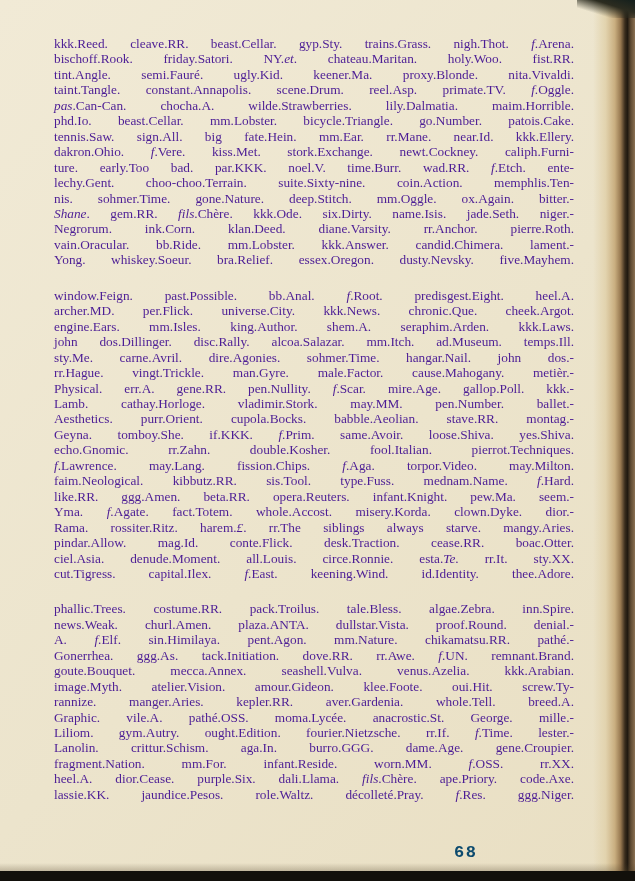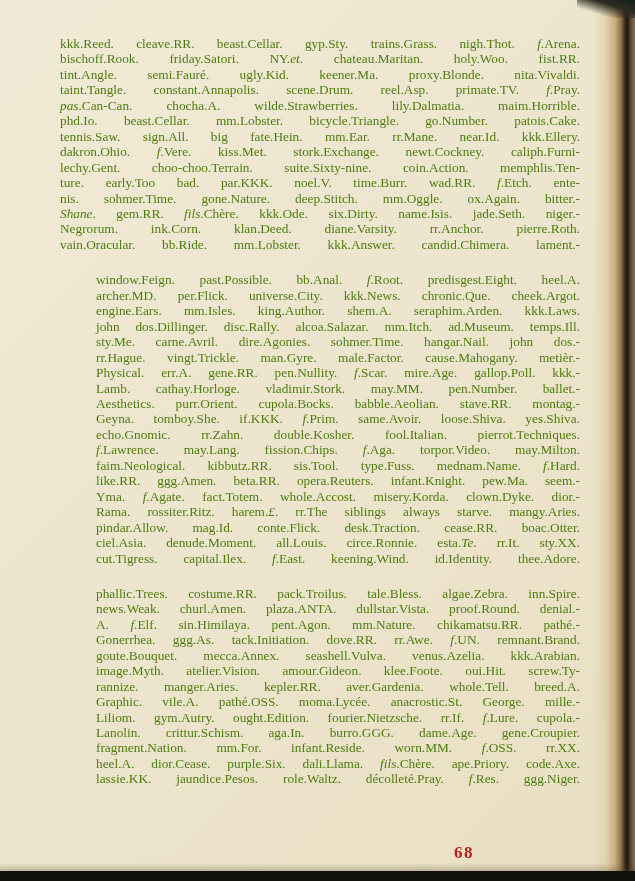--- a/index.html
+++ b/index.html
@@ -32,63 +32,64 @@
   }
   .bottom-strip {
     position:absolute; left:0; bottom:0; width:635px; height:10px;
     background:#12100b;
   }
   .bottom-shade {
     position:absolute; left:0; bottom:10px; width:635px; height:8px;
     background:linear-gradient(to bottom, rgba(80,65,40,0) 0%, rgba(80,65,40,0.28) 100%);
   }
   .text-block {
-    position:absolute; left:60px; top:36px; width:520px;
-    color:#4d7c0f;
+    position:absolute; left:54px; top:36px; width:520px;
+    color:#4c1d95;
     font-size:13.3px;
     line-height:15.45px;
   }
-  .para + .para { margin-top:20px;margin-left:36px; }
+  .para + .para { margin-top:20px; }
   .line {
     text-align:justify;
     text-align-last:justify;
   }
   .line i { font-style:italic; }
   .page-number {
     position:absolute; left:454px; top:843px;
-    font-family:Liberation Serif, serif;
+    font-family:Liberation Mono, monospace;
     font-size:17px; font-weight:600; letter-spacing:1.5px;
-    color:#b91c1c;
+    color:#0c4a6e;
   }
 </style>
 </head>
 <body style="color: rgb(38, 31, 20);">
 
 <div class="paper"></div>
 <div class="fore-edge2"></div>
 <div class="corner-shadow"></div>
 <div class="bottom-shade"></div>
 <div class="bottom-strip"></div>
 
 <div class="text-block">
     <div class="para">
       <div class="line"><span>kkk.Reed. cleave.RR. beast.Cellar. gyp.Sty. trains.Grass. nigh.Thot. </span><i>f</i><span>.Arena.</span></div>
       <div class="line"><span>bischoff.Rook. friday.Satori. NY.</span><i>et</i><span>. chateau.Maritan. holy.Woo. fist.RR.</span></div>
       <div class="line"><span>tint.Angle. semi.Fauré. ugly.Kid. keener.Ma. proxy.Blonde. nita.Vivaldi.</span></div>
-      <div class="line"><span>taint.Tangle. constant.Annapolis. scene.Drum. reel.Asp. primate.TV. </span><i>f</i><span>.Pray.</span></div>
+      <div class="line"><span>taint.Tangle. constant.Annapolis. scene.Drum. reel.Asp. primate.TV. </span><i>f</i><span>.Oggle.</span></div>
       <div class="line"><i>pas</i><span>.Can-Can. chocha.A. wilde.Strawberries. lily.Dalmatia. maim.Horrible.</span></div>
       <div class="line"><span>phd.Io. beast.Cellar. mm.Lobster. bicycle.Triangle. go.Number. patois.Cake.</span></div>
       <div class="line"><span>tennis.Saw. sign.All. big fate.Hein. mm.Ear. rr.Mane. near.Id. kkk.Ellery.</span></div>
       <div class="line"><span>dakron.Ohio. </span><i>f</i><span>.Vere. kiss.Met. stork.Exchange. newt.Cockney. caliph.Furni-</span></div>
+      <div class="line"><span>ture. early.Too bad. par.KKK. noel.V. time.Burr. wad.RR. </span><i>f</i><span>.Etch. ente-</span></div>
       <div class="line"><span>lechy.Gent. choo-choo.Terrain. suite.Sixty-nine. coin.Action. memphlis.Ten-</span></div>
-      <div class="line"><span>ture. early.Too bad. par.KKK. noel.V. time.Burr. wad.RR. </span><i>f</i><span>.Etch. ente-</span></div>
       <div class="line"><span>nis. sohmer.Time. gone.Nature. deep.Stitch. mm.Oggle. ox.Again. bitter.-</span></div>
       <div class="line"><i>Shane</i><span>. gem.RR. </span><i>fils</i><span>.Chère. kkk.Ode. six.Dirty. name.Isis. jade.Seth. niger.-</span></div>
       <div class="line"><span>Negrorum. ink.Corn. klan.Deed. diane.Varsity. rr.Anchor. pierre.Roth.</span></div>
       <div class="line"><span>vain.Oracular. bb.Ride. mm.Lobster. kkk.Answer. candid.Chimera. lament.-</span></div>
+      <div class="line"><span>Yong. whiskey.Soeur. bra.Relief. essex.Oregon. dusty.Nevsky. five.Mayhem.</span></div>
     </div>
     <div class="para">
       <div class="line"><span>window.Feign. past.Possible. bb.Anal. </span><i>f</i><span>.Root. predisgest.Eight. heel.A.</span></div>
       <div class="line"><span>archer.MD. per.Flick. universe.City. kkk.News. chronic.Que. cheek.Argot.</span></div>
       <div class="line"><span>engine.Ears. mm.Isles. king.Author. shem.A. seraphim.Arden. kkk.Laws.</span></div>
       <div class="line"><span>john dos.Dillinger. disc.Rally. alcoa.Salazar. mm.Itch. ad.Museum. temps.Ill.</span></div>
       <div class="line"><span>sty.Me. carne.Avril. dire.Agonies. sohmer.Time. hangar.Nail. john dos.-</span></div>
       <div class="line"><span>rr.Hague. vingt.Trickle. man.Gyre. male.Factor. cause.Mahogany. metièr.-</span></div>
       <div class="line"><span>Physical. err.A. gene.RR. pen.Nullity. </span><i>f</i><span>.Scar. mire.Age. gallop.Poll. kkk.-</span></div>
       <div class="line"><span>Lamb. cathay.Horloge. vladimir.Stork. may.MM. pen.Number. ballet.-</span></div>
@@ -106,21 +107,21 @@
     </div>
     <div class="para">
       <div class="line"><span>phallic.Trees. costume.RR. pack.Troilus. tale.Bless. algae.Zebra. inn.Spire.</span></div>
       <div class="line"><span>news.Weak. churl.Amen. plaza.ANTA. dullstar.Vista. proof.Round. denial.-</span></div>
       <div class="line"><span>A. </span><i>f</i><span>.Elf. sin.Himilaya. pent.Agon. mm.Nature. chikamatsu.RR. pathé.-</span></div>
       <div class="line"><span>Gonerrhea. ggg.As. tack.Initiation. dove.RR. rr.Awe. </span><i>f</i><span>.UN. remnant.Brand.</span></div>
       <div class="line"><span>goute.Bouquet. mecca.Annex. seashell.Vulva. venus.Azelia. kkk.Arabian.</span></div>
       <div class="line"><span>image.Myth. atelier.Vision. amour.Gideon. klee.Foote. oui.Hit. screw.Ty-</span></div>
       <div class="line"><span>rannize. manger.Aries. kepler.RR. aver.Gardenia. whole.Tell. breed.A.</span></div>
       <div class="line"><span>Graphic. vile.A. pathé.OSS. moma.Lycée. anacrostic.St. George. mille.-</span></div>
-      <div class="line"><span>Liliom. gym.Autry. ought.Edition. fourier.Nietzsche. rr.If. </span><i>f</i><span>.Lure. cupola.-</span></div>
+      <div class="line"><span>Liliom. gym.Autry. ought.Edition. fourier.Nietzsche. rr.If. </span><i>f</i><span>.Time. lester.-</span></div>
       <div class="line"><span>Lanolin. crittur.Schism. aga.In. burro.GGG. dame.Age. gene.Croupier.</span></div>
       <div class="line"><span>fragment.Nation. mm.For. infant.Reside. worn.MM. </span><i>f</i><span>.OSS. rr.XX.</span></div>
       <div class="line"><span>heel.A. dior.Cease. purple.Six. dali.Llama. </span><i>fils</i><span>.Chère. ape.Priory. code.Axe.</span></div>
       <div class="line"><span>lassie.KK. jaundice.Pesos. role.Waltz. décolleté.Pray. </span><i>f</i><span>.Res. ggg.Niger.</span></div>
     </div>
   </div>
 
 <div class="page-number">68</div>
 
 </body></html>

